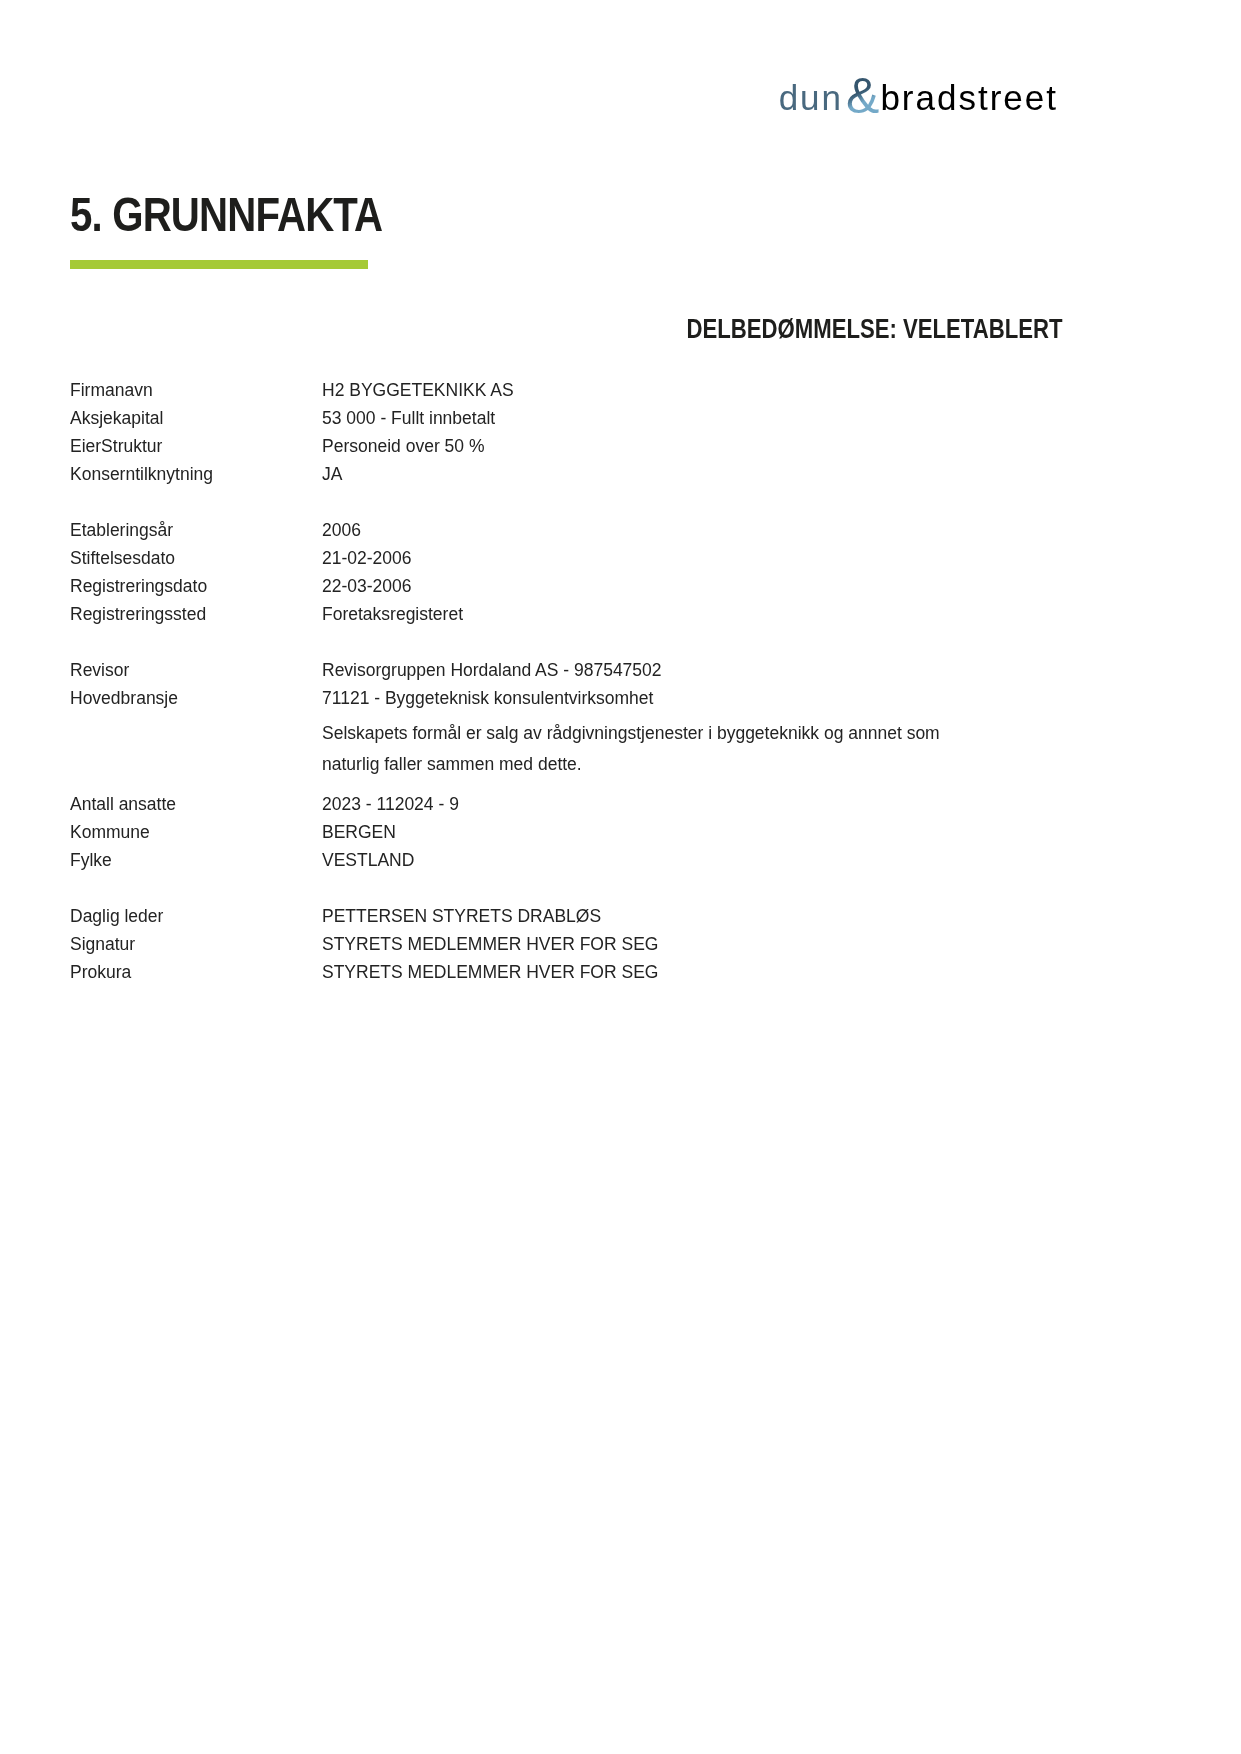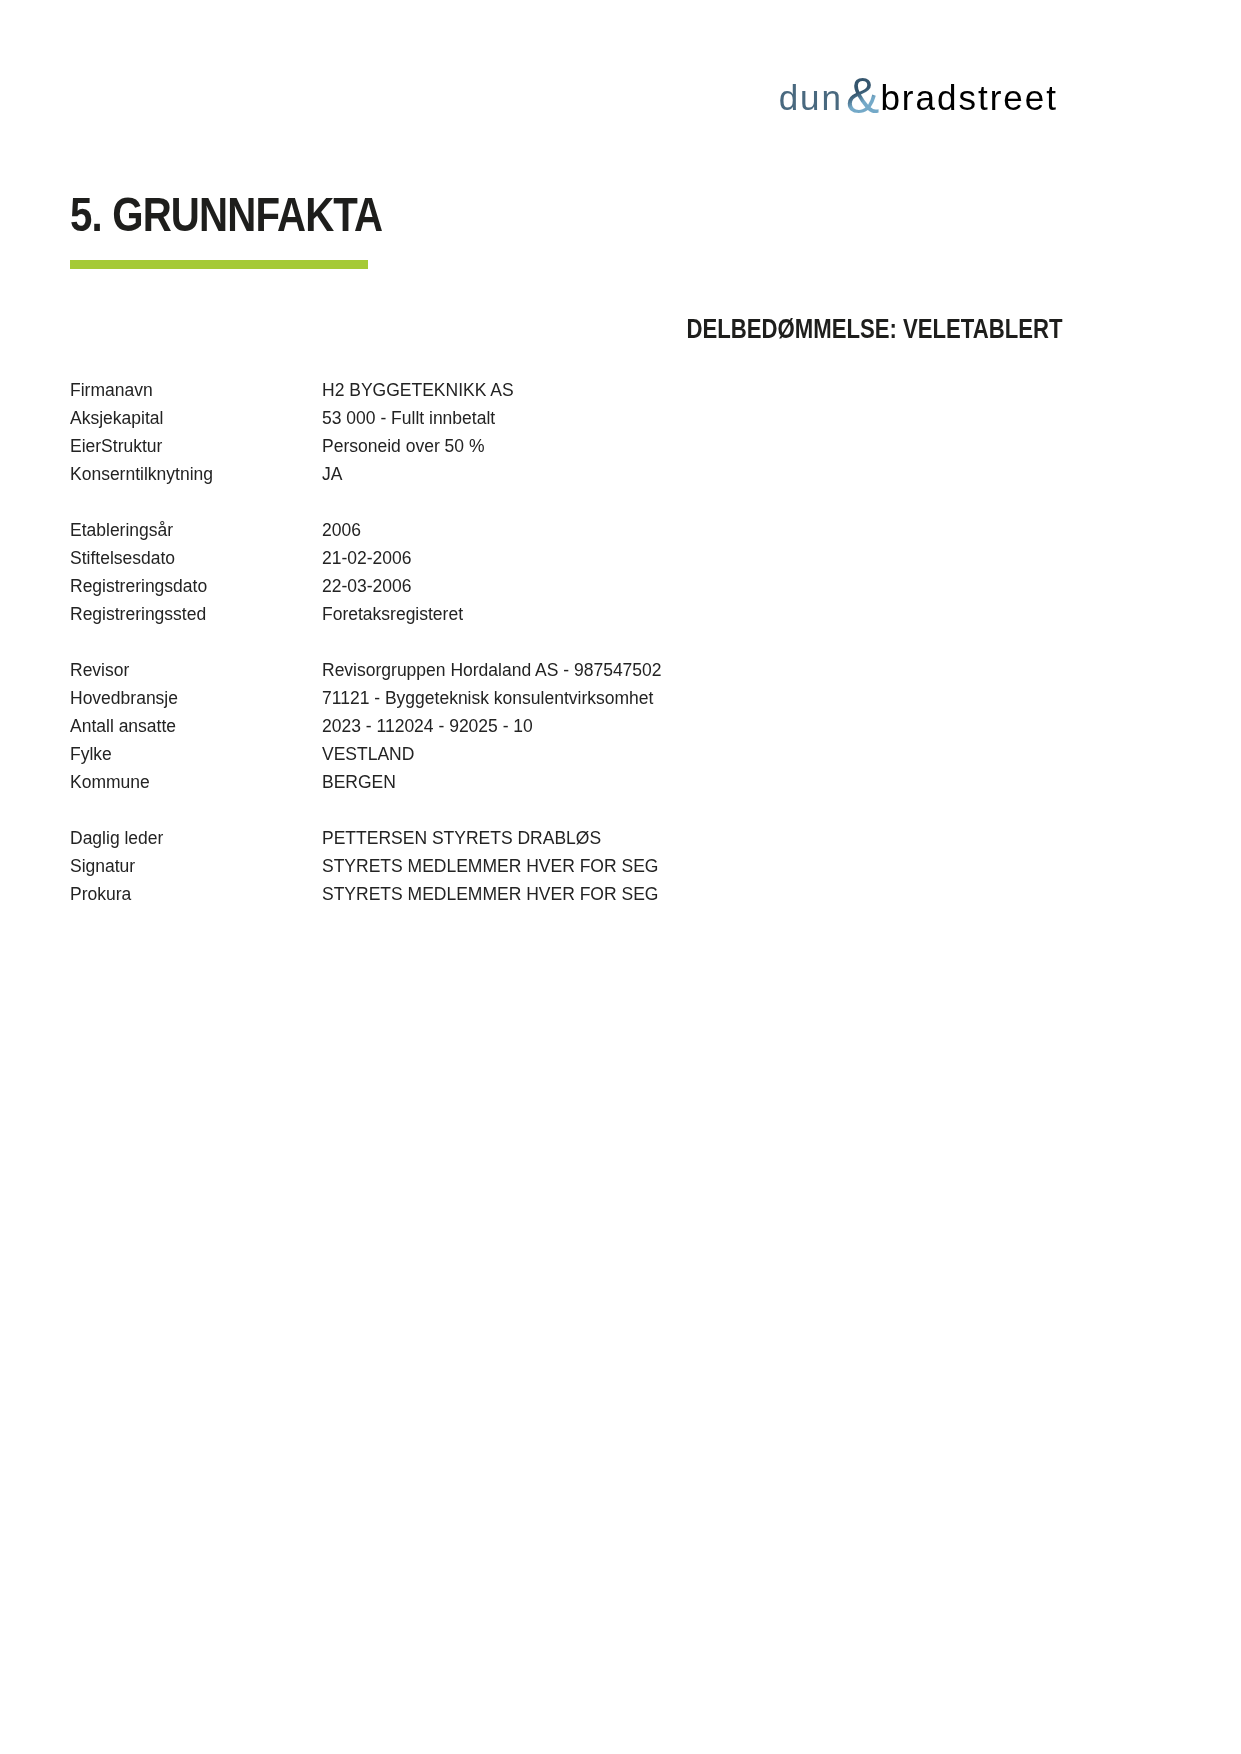--- a/index.html
+++ b/index.html
@@ -186,36 +186,36 @@
 
     <div class="group">
       <div class="row">
         <div class="label">Revisor</div>
         <div class="value">Revisorgruppen Hordaland AS - 987547502</div>
       </div>
       <div class="row">
         <div class="label">Hovedbransje</div>
         <div class="value">71121 - Byggeteknisk konsulentvirksomhet</div>
       </div>
+      <p class="purpose">Selskapets formål er salg av rådgivningstjenester i byggeteknikk og annnet som naturlig faller sammen med dette.</p>
       <div class="row">
         <div class="label">Antall ansatte</div>
         <div class="value-stack">
           <span>2023 - 11</span>
           <span>2024 - 9</span>
-          <span>2025 - 10</span>
         </div>
+      </div>
+      <div class="row">
+        <div class="label">Kommune</div>
+        <div class="value">BERGEN</div>
       </div>
       <div class="row">
         <div class="label">Fylke</div>
         <div class="value">VESTLAND</div>
       </div>
-      <div class="row">
-        <div class="label">Kommune</div>
-        <div class="value">BERGEN</div>
-      </div>
     </div>
 
     <div class="group">
       <div class="row">
         <div class="label">Daglig leder</div>
         <div class="value">PETTERSEN STYRETS DRABLØS</div>
       </div>
       <div class="row">
         <div class="label">Signatur</div>
         <div class="value">STYRETS MEDLEMMER HVER FOR SEG</div>

